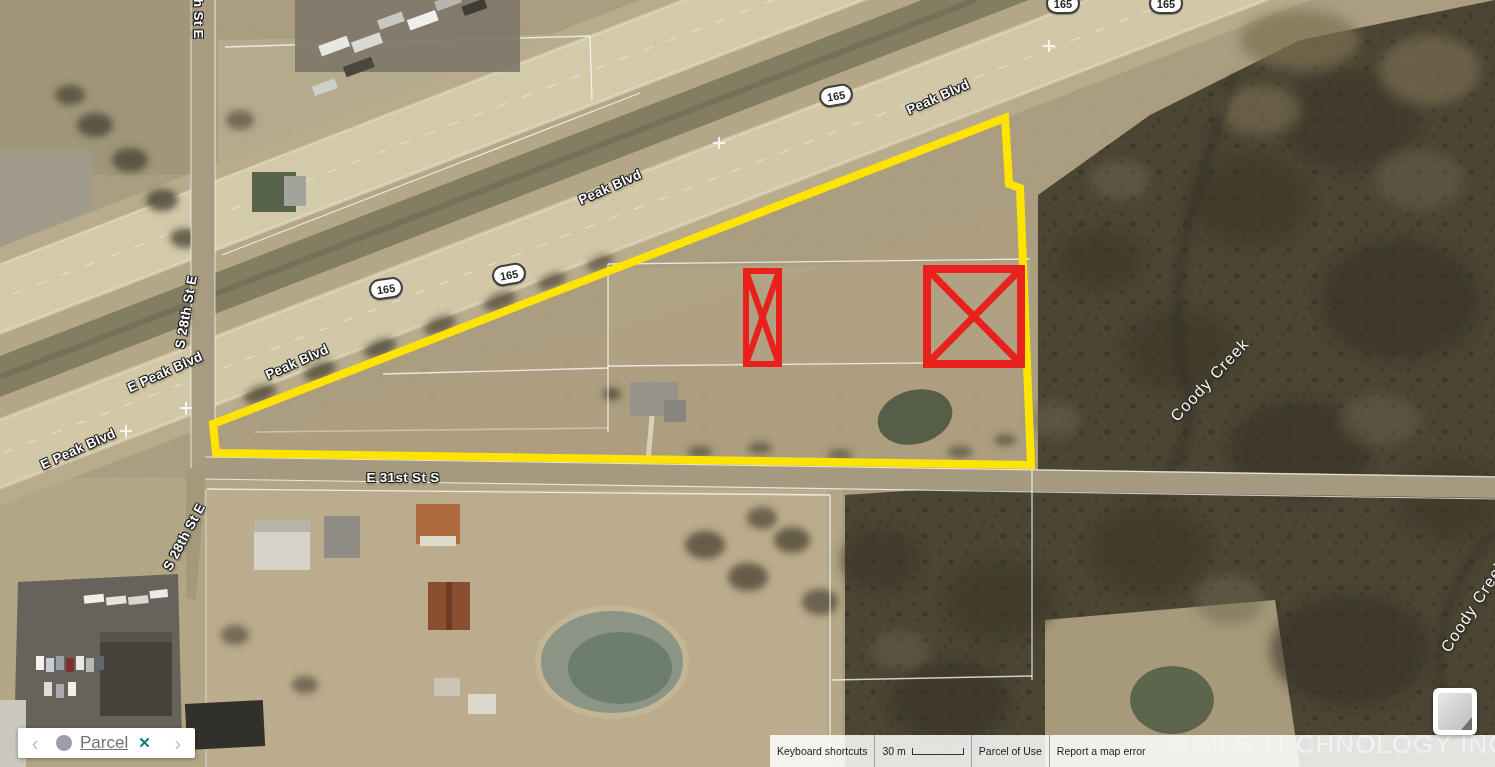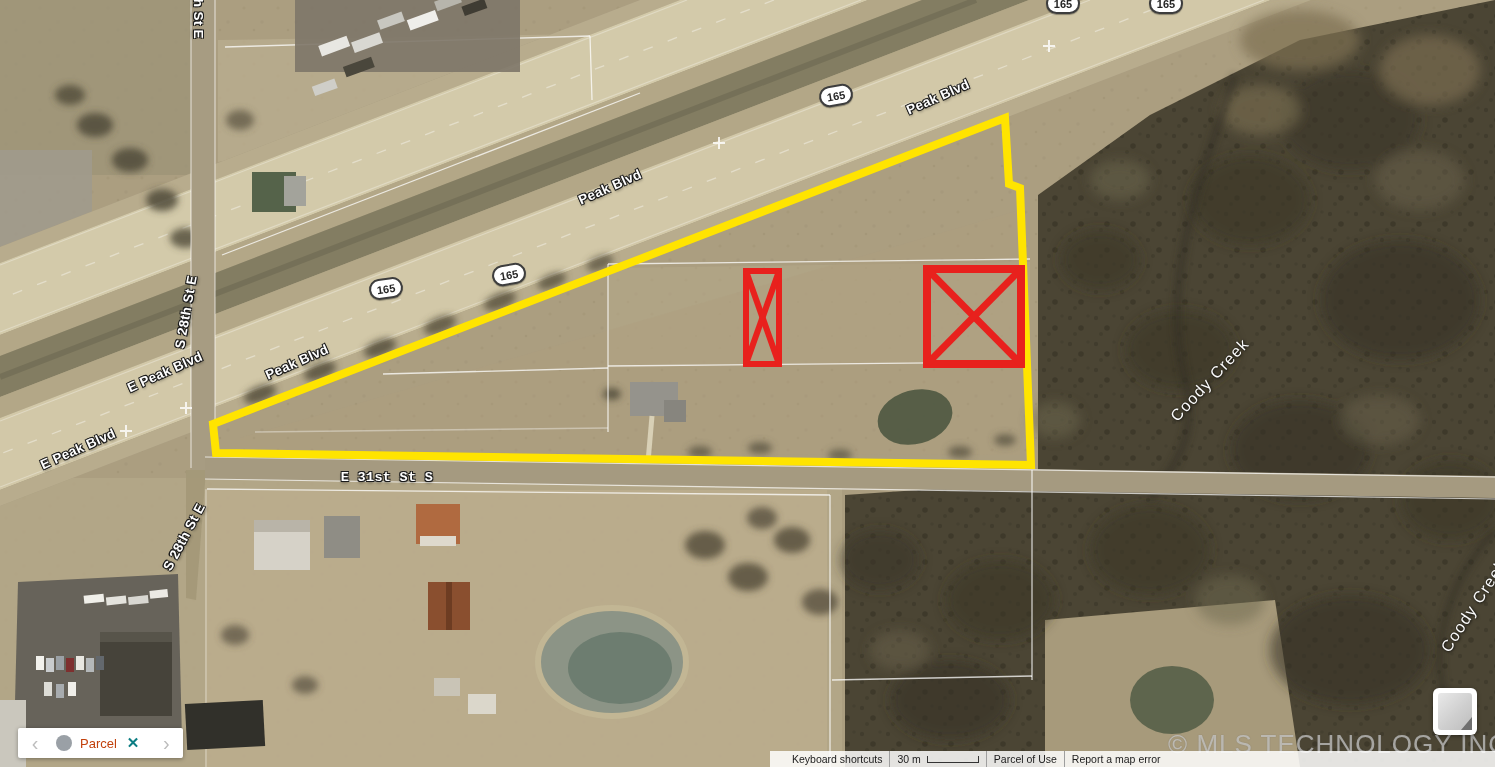--- a/index.html
+++ b/index.html
@@ -15,37 +15,37 @@
   .shield{position:absolute;width:34px;height:21px;background:#fff;border:2px solid #3d3d3d;
     border-radius:12px;display:flex;align-items:center;justify-content:center;
     font:700 11px "Liberation Sans",sans-serif;color:#262626;box-sizing:border-box;z-index:4;
     transform-origin:center;box-shadow:0 1px 1px rgba(0,0,0,.35);}
   
   .parcel-bar{position:absolute;left:18px;top:728px;height:30px;z-index:20;background:#fff;
     border-radius:2px;box-shadow:0 1px 4px rgba(0,0,0,.35);display:flex;align-items:center;}
   .chev{width:34px;height:30px;display:flex;align-items:center;justify-content:center;
     color:#bdbdbd;font-size:20px;cursor:pointer;user-select:none;}
   .chip-dot{width:16px;height:16px;border-radius:50%;background:#9aa0a6;margin:0 8px 0 4px;}
-  .chip-label{font-size:13px;color:#c2410c;}
+  .chip-label{font-size:17px;color:#737373;text-decoration:underline;}
   .chip-close{margin:0 10px;font-size:15px;font-weight:700;cursor:pointer;}
   
   .sq-control{position:absolute;left:1433px;top:688px;width:44px;height:47px;background:#fff;
     border-radius:6px;box-shadow:0 1px 4px rgba(0,0,0,.4);z-index:20;cursor:pointer;}
   .sq-inner{position:absolute;left:5px;top:5px;right:5px;bottom:5px;border-radius:3px;
     background:linear-gradient(135deg,#e9e9e9 0%,#cfcfcf 55%,#bdbdbd 100%);}
   .sq-flag{position:absolute;right:5px;bottom:5px;width:0;height:0;
     border-left:11px solid transparent;border-bottom:13px solid #6f6f6f;}
   
   .watermark{position:absolute;left:1168px;top:729px;z-index:6;white-space:nowrap;
     font:400 26px "Liberation Sans",sans-serif;color:rgba(243,243,243,.52);
     letter-spacing:1px;text-shadow:0 0 1px rgba(90,90,90,.6);}
   
-  .attrib{position:absolute;left:770px;right:0;bottom:0;height:16px;z-index:10;
+  .attrib{position:absolute;left:770px;right:0;bottom:0;height:32px;z-index:10;
     background:rgba(255,255,255,.85);display:flex;align-items:center;
-    font-size:10.5px;color:#1b1b1b;white-space:nowrap;padding-left:15px;}
+    font-size:10.5px;color:#1b1b1b;white-space:nowrap;}
   .attrib .seg{padding:0 7px;display:flex;align-items:center;height:100%;}
   .attrib .seg + .seg{border-left:1px solid #9e9e9e;}
   .attrib .grow{flex:1;justify-content:center;}
   .scalebar{display:inline-block;width:52px;height:7px;margin-left:6px;
     border:1px solid #333;border-top:none;box-sizing:border-box;}
 </style>
 </head>
 <body>
 
 <div id="stage">
@@ -268,21 +268,21 @@
       </g>
     </g>
   </svg>
 
   <div style="position:absolute;left:0;top:0;width:100%;height:100%;pointer-events:none;">
       <div class="maplabel" style="left: 938px; top: 97px; transform: translate(-50%, -50%) rotate(-24deg);">Peak Blvd</div>
       <div class="maplabel" style="left: 610px; top: 187px; transform: translate(-50%, -50%) rotate(-24deg);">Peak Blvd</div>
       <div class="maplabel" style="left: 297px; top: 362px; transform: translate(-50%, -50%) rotate(-24deg);">Peak Blvd</div>
       <div class="maplabel" style="left: 165px; top: 372px; transform: translate(-50%, -50%) rotate(-24deg);">E Peak Blvd</div>
       <div class="maplabel" style="left: 78px; top: 449px; transform: translate(-50%, -50%) rotate(-24deg);">E Peak Blvd</div>
-      <div class="maplabel" style="left: 387px; top: 477px; transform: translate(-50%, -50%) rotate(0deg); font-family: Liberation Mono, monospace;">E 31st St S</div>
+      <div class="maplabel" style="left: 403px; top: 477px; transform: translate(-50%, -50%) rotate(0deg);">E 31st St S</div>
       <div class="maplabel" style="left: 198px; top: 2px; transform: translate(-50%, -50%) rotate(90deg);">S 28th St E</div>
       <div class="maplabel" style="left: 186px; top: 312px; transform: translate(-50%, -50%) rotate(-80deg);">S 28th St E</div>
       <div class="maplabel" style="left: 184px; top: 537px; transform: translate(-50%, -50%) rotate(-62deg);">S 28th St E</div>
       <div class="maplabel water" style="left: 1210px; top: 380px; transform: translate(-50%, -50%) rotate(-47deg);">Coody Creek</div>
       <div class="maplabel water" style="left: 1474px; top: 606px; transform: translate(-50%, -50%) rotate(-57deg);">Coody Creek</div>
       <div class="shield" style="left: 1046px; top: -7px; transform: rotate(0deg);">165</div>
       <div class="shield" style="left: 1149px; top: -7px; transform: rotate(0deg);">165</div>
       <div class="shield" style="left: 819px; top: 85px; transform: rotate(-10deg);">165</div>
       <div class="shield" style="left: 492px; top: 264px; transform: rotate(-10deg);">165</div>
       <div class="shield" style="left: 369px; top: 278px; transform: rotate(-8deg);">165</div>

